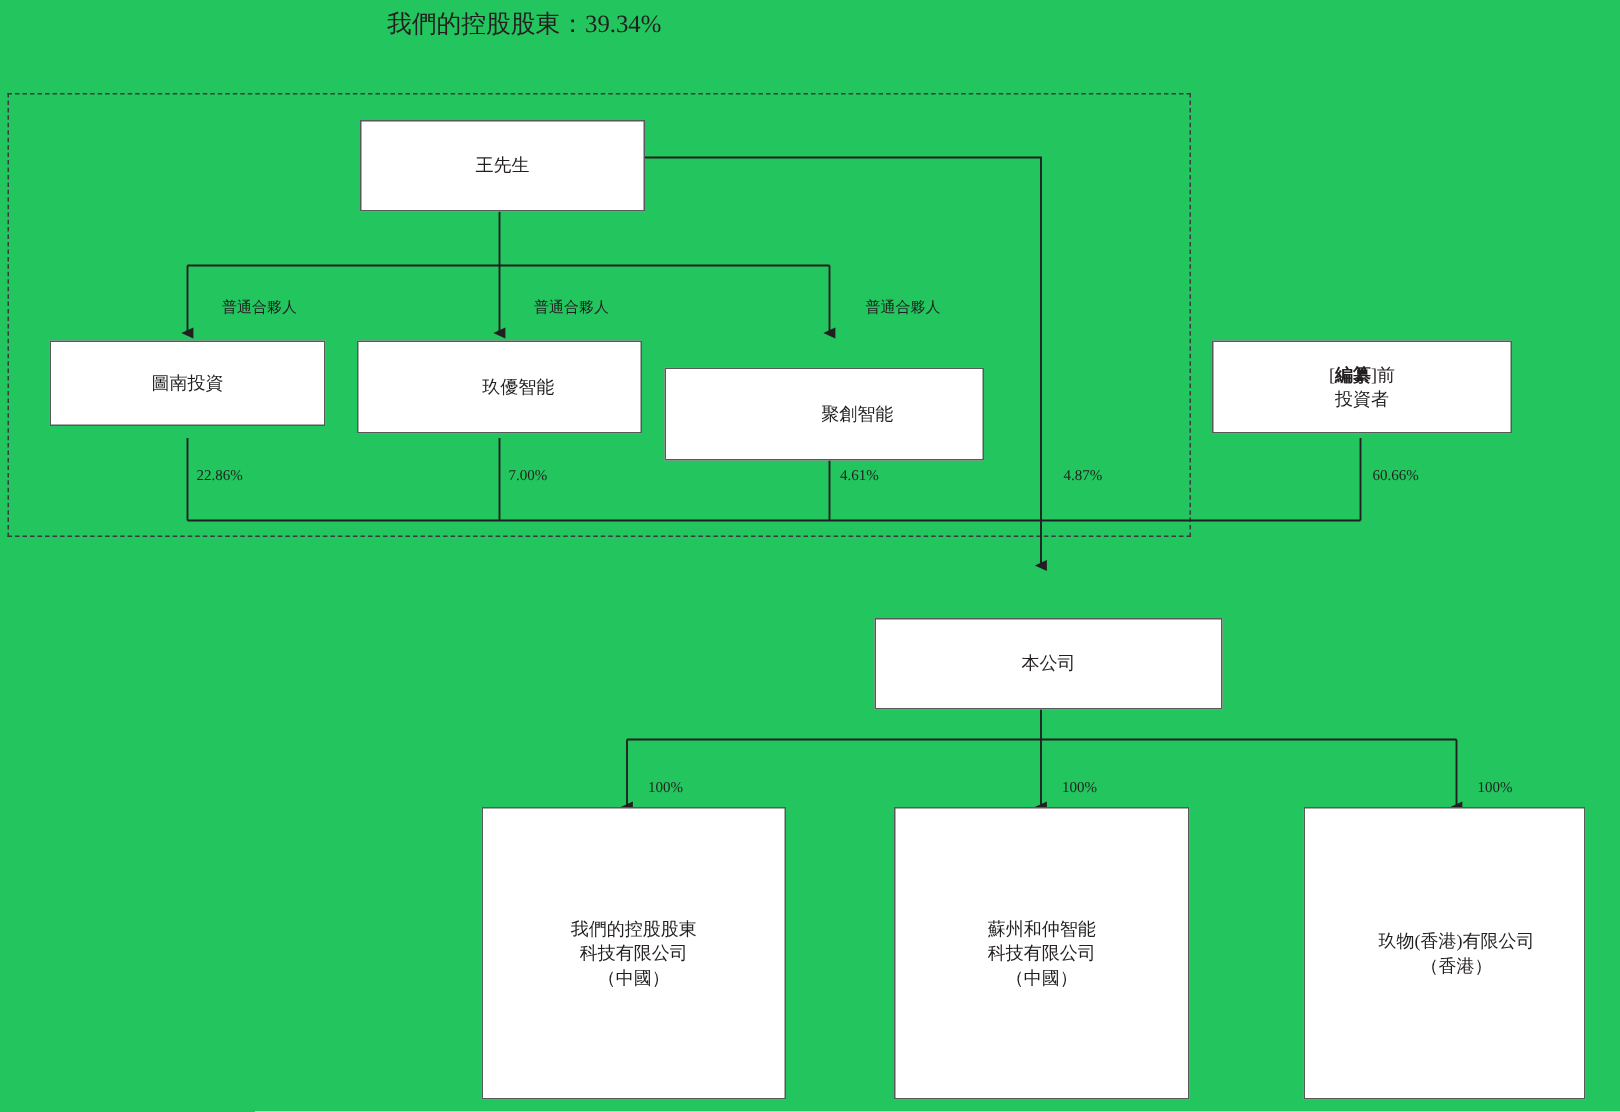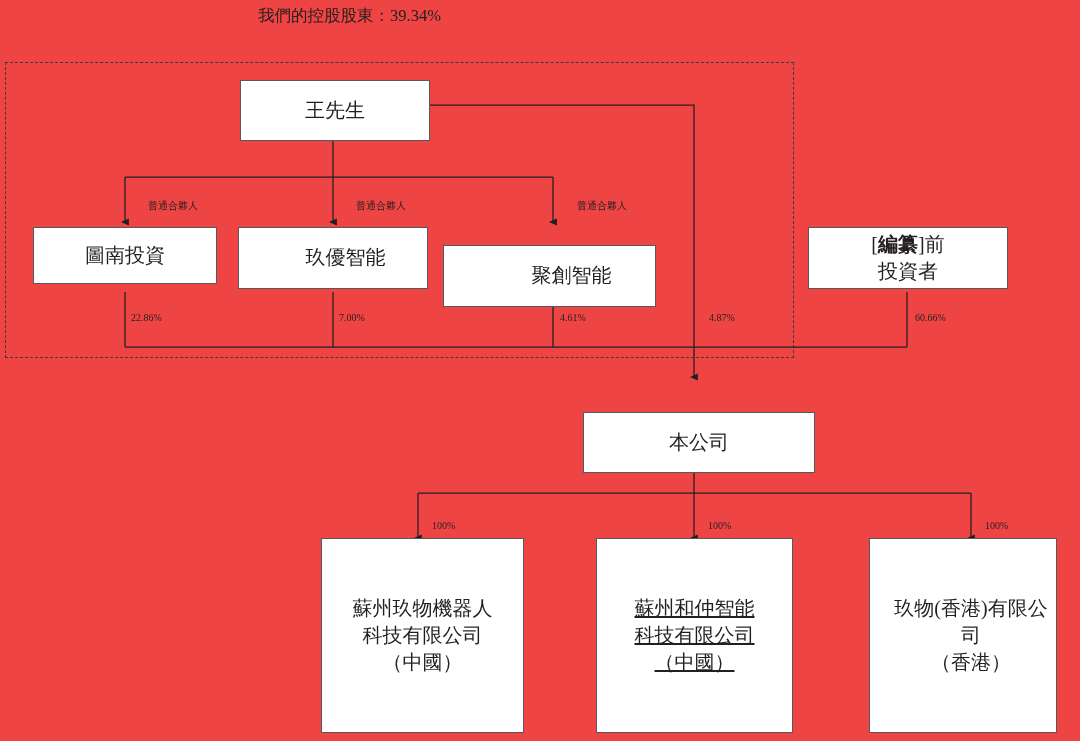--- a/index.html
+++ b/index.html
@@ -9,41 +9,41 @@
   }
   body {
     font-family: "Liberation Serif", "DejaVu Serif", serif;
     color: #231f20;
   }
   #chart-root {
     position: relative;
     width: 1080px;
     height: 741px;
     overflow: hidden;
-    background: #ef4444;
+    background: #22c55e;
   }
   #connector-layer {
     position: absolute;
     left: 0;
     top: 0;
     width: 1080px;
     height: 741px;
     pointer-events: none;
   }
   .node-box {
     position: absolute;
     box-sizing: border-box;
     border: 1px solid #58595b;
     background: #ffffff;
     display: flex;
     align-items: center;
     justify-content: center;
     text-align: center;
     line-height: 1.36;
-    font-size: 20px;
+    font-size: 12px;
     color: #231f20;
   }
   .node-box .node-label {
     display: block;
     width: 100%;
     padding: 0 4px;
     white-space: pre-line;
   }
   .edge-label {
     position: absolute;
@@ -129,26 +129,26 @@
   <div class="node-box" style="left:808px; top:227px; width:200px; height:62px;">
     <span class="node-label"><span>[</span><span class="bold-seg">編纂</span><span>]前
 投資者</span></span>
   </div>
 
   <div class="node-box" style="left:583px; top:387px; width:232px; height:61px;margin-top:25px;">
     <span class="node-label">本公司</span>
   </div>
 
   <div class="node-box" style="left:321px; top:538px; width:203px; height:195px;">
-    <span class="node-label">蘇州玖物機器人
+    <span class="node-label">我們的控股股東
 科技有限公司
 （中國）</span>
   </div>
 
-  <div class="node-box" style="left:596px; top:538px; width:197px; height:195px;text-decoration:underline;">
+  <div class="node-box" style="left:596px; top:538px; width:197px; height:195px;">
     <span class="node-label">蘇州和仲智能
 科技有限公司
 （中國）</span>
   </div>
 
   <div class="node-box" style="left:869px; top:538px; width:188px; height:195px;padding-left:16px;">
     <span class="node-label">玖物(香港)有限公司
 （香港）</span>
   </div>
 

